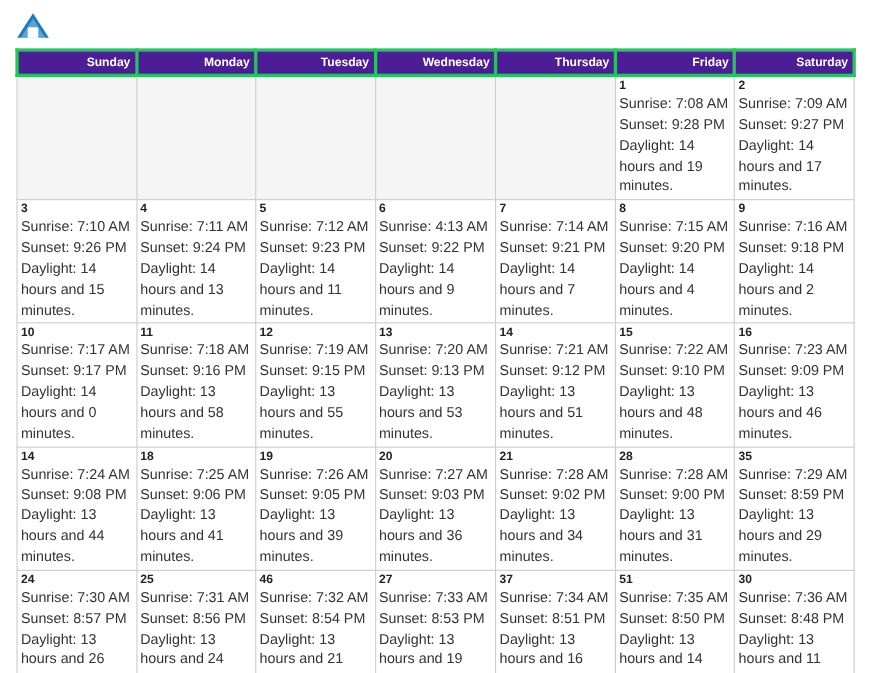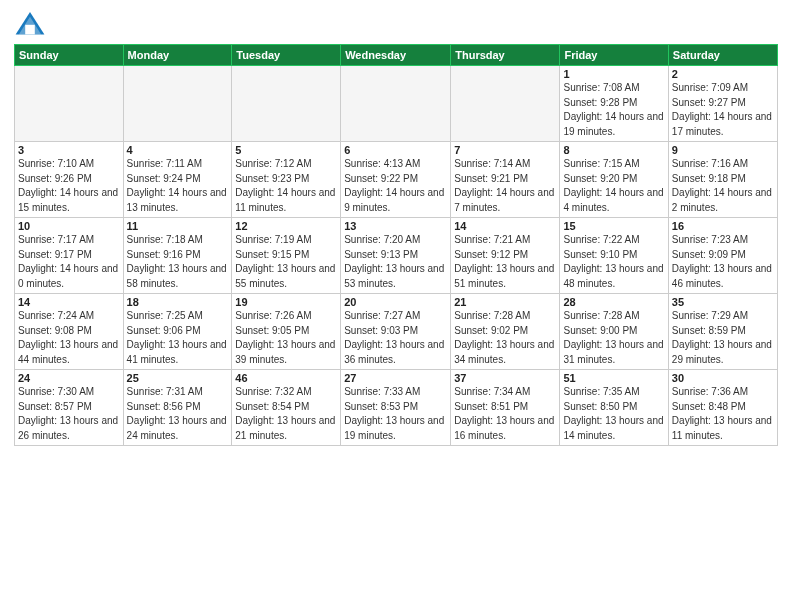--- a/index.html
+++ b/index.html
@@ -52,27 +52,27 @@
     .subtitle {
       font-size: 13px;
       color: #444;
     }
     .calendar {
       width: 100%;
       border-collapse: collapse;
       border: 1px solid #bbb;
     }
     .calendar th {
-      background: #15803d;
+      background: #4c1d95;
       color: #fff;
       font-size: 11px;
       font-weight: bold;
       padding: 4px 4px;
-      text-align: left;
-      border: 1px solid #22c55e;
+      text-align: right;
+      border: 3px solid #22c55e;
     }
     .calendar td {
       width: 113px;
       vertical-align: top;
       border: 1px solid #ccc;
       padding: 2px 3px;
       background: #fff;
       font-size: 8.5px;
       color: #333;
       height: 76px;
@@ -84,21 +84,21 @@
       height: 56px;
     }
     .day-number {
       font-size: 11px;
       font-weight: bold;
       color: #222;
       display: block;
       margin-bottom: 1px;
     }
     .day-info {
-      font-size: 10px;
+      font-size: 13px;
       line-height: 1.45;
       color: #333;
     }
   </style>
 </head>
 <body>
 
 <div class="page">
   <div class="header-area">
     <div class="logo">

